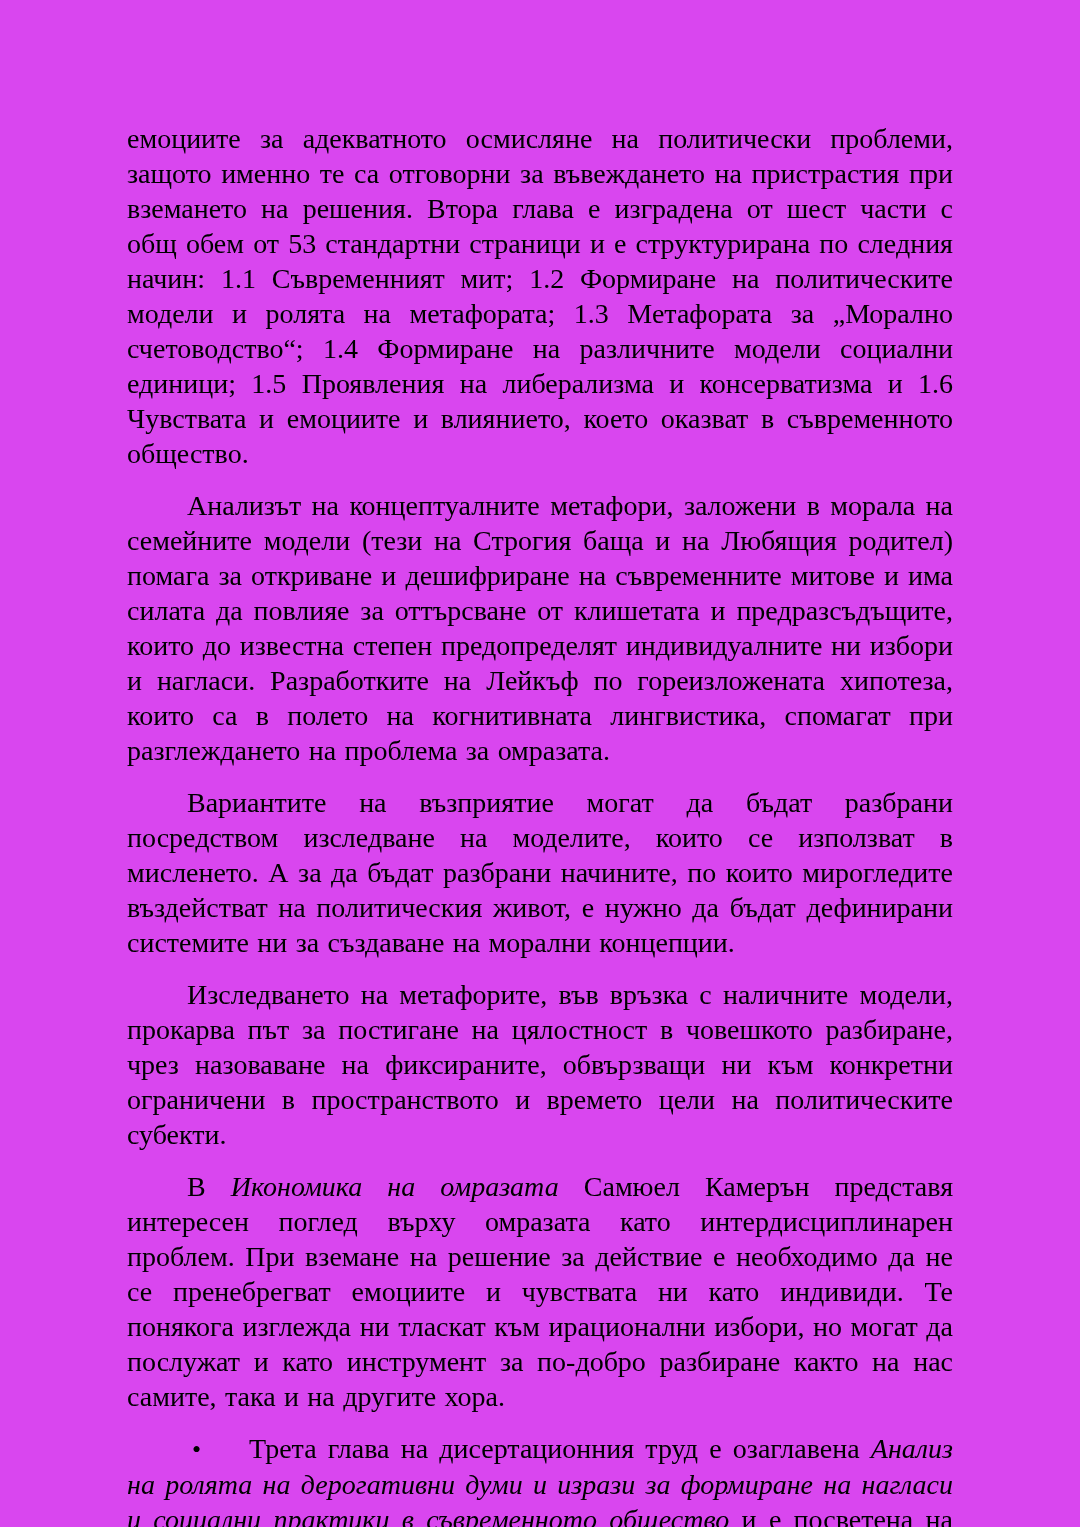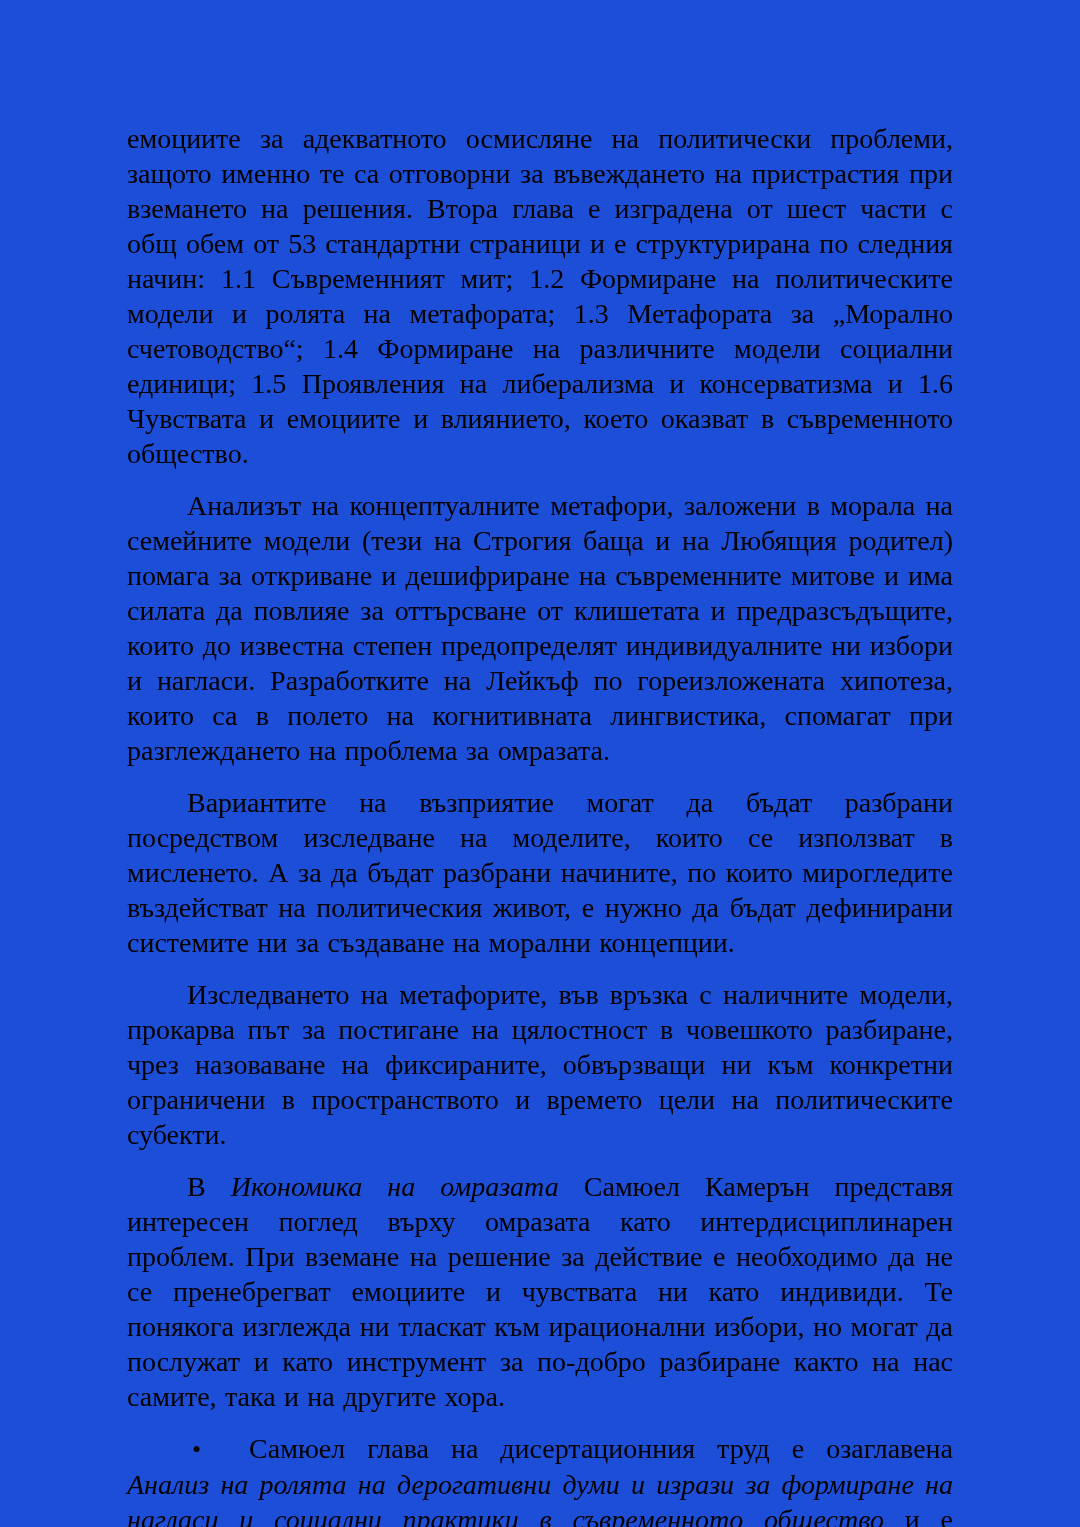--- a/index.html
+++ b/index.html
@@ -4,21 +4,21 @@
 <style>
   html, body {
     margin: 0;
     padding: 0;
     background: #ffffff;
   }
   .page {
     position: relative;
     width: 1080px;
     height: 1527px;
-    background: #1d4ed8;
+    background: #d946ef;
     color: #000000;
     font-family: "Liberation Serif", "DejaVu Serif", serif;
     overflow: hidden;
   }
   .content {
     position: absolute;
     left: 127px;
     top: 121px;
     width: 826px;
   }
@@ -66,17 +66,17 @@
     <p class="para continuation"><span>емоциите за адекватното осмисляне на политически проблеми, защото именно те са отговорни за въвеждането на пристрастия при вземането на решения. Втора глава е изградена от шест части с общ обем от 53 стандартни страници и е структурирана по следния начин: 1.1 Съвременният мит; 1.2 Формиране на политическите модели и ролята на метафората; 1.3 Метафората за „Морално счетоводство“; 1.4 Формиране на различните модели социални единици; 1.5 Проявления на либерализма и консерватизма и 1.6 Чувствата и емоциите и влиянието, което оказват в съвременното общество.</span></p>
 
     <p class="para"><span>Анализът на концептуалните метафори, заложени в морала на семейните модели (тези на Строгия баща и на Любящия родител) помага за откриване и дешифриране на съвременните митове и има силата да повлияе за оттърсване от клишетата и предразсъдъщите, които до известна степен предопределят индивидуалните ни избори и нагласи. Разработките на Лейкъф по гореизложената хипотеза, които са в полето на когнитивната лингвистика, спомагат при разглеждането на проблема за омразата.</span></p>
 
     <p class="para"><span>Вариантите на възприятие могат да бъдат разбрани посредством изследване на моделите, които се използват в мисленето. А за да бъдат разбрани начините, по които мирогледите въздействат на политическия живот, е нужно да бъдат дефинирани системите ни за създаване на морални концепции.</span></p>
 
     <p class="para"><span>Изследването на метафорите, във връзка с наличните модели, прокарва път за постигане на цялостност в човешкото разбиране, чрез назоваване на фиксираните, обвързващи ни към конкретни ограничени в пространството и времето цели на политическите субекти.</span></p>
 
     <p class="para"><span>В </span><i class="em-title">Икономика на омразата</i><span> Самюел Камерън представя интересен поглед върху омразата като интердисциплинарен проблем. При вземане на решение за действие е необходимо да не се пренебрегват емоциите и чувствата ни като индивиди. Те понякога изглежда ни тласкат към ирационални избори, но могат да послужат и като инструмент за по-добро разбиране както на нас самите, така и на другите хора.</span></p>
 
-    <p class="para bulleted"><span class="bullet-marker">•</span><span class="tab"></span><span>Самюел глава на дисертационния труд е озаглавена </span><i class="em-title">Анализ на ролята на дерогативни думи и изрази за формиране на нагласи и социални практики в съвременното общество</i><span> и е посветена на дерогативните думи</span></p>
+    <p class="para bulleted"><span class="bullet-marker">•</span><span class="tab"></span><span>Трета глава на дисертационния труд е озаглавена </span><i class="em-title">Анализ на ролята на дерогативни думи и изрази за формиране на нагласи и социални практики в съвременното общество</i><span> и е посветена на дерогативните думи</span></p>
 
   </div>
 
 </div>
 
 </body></html>

